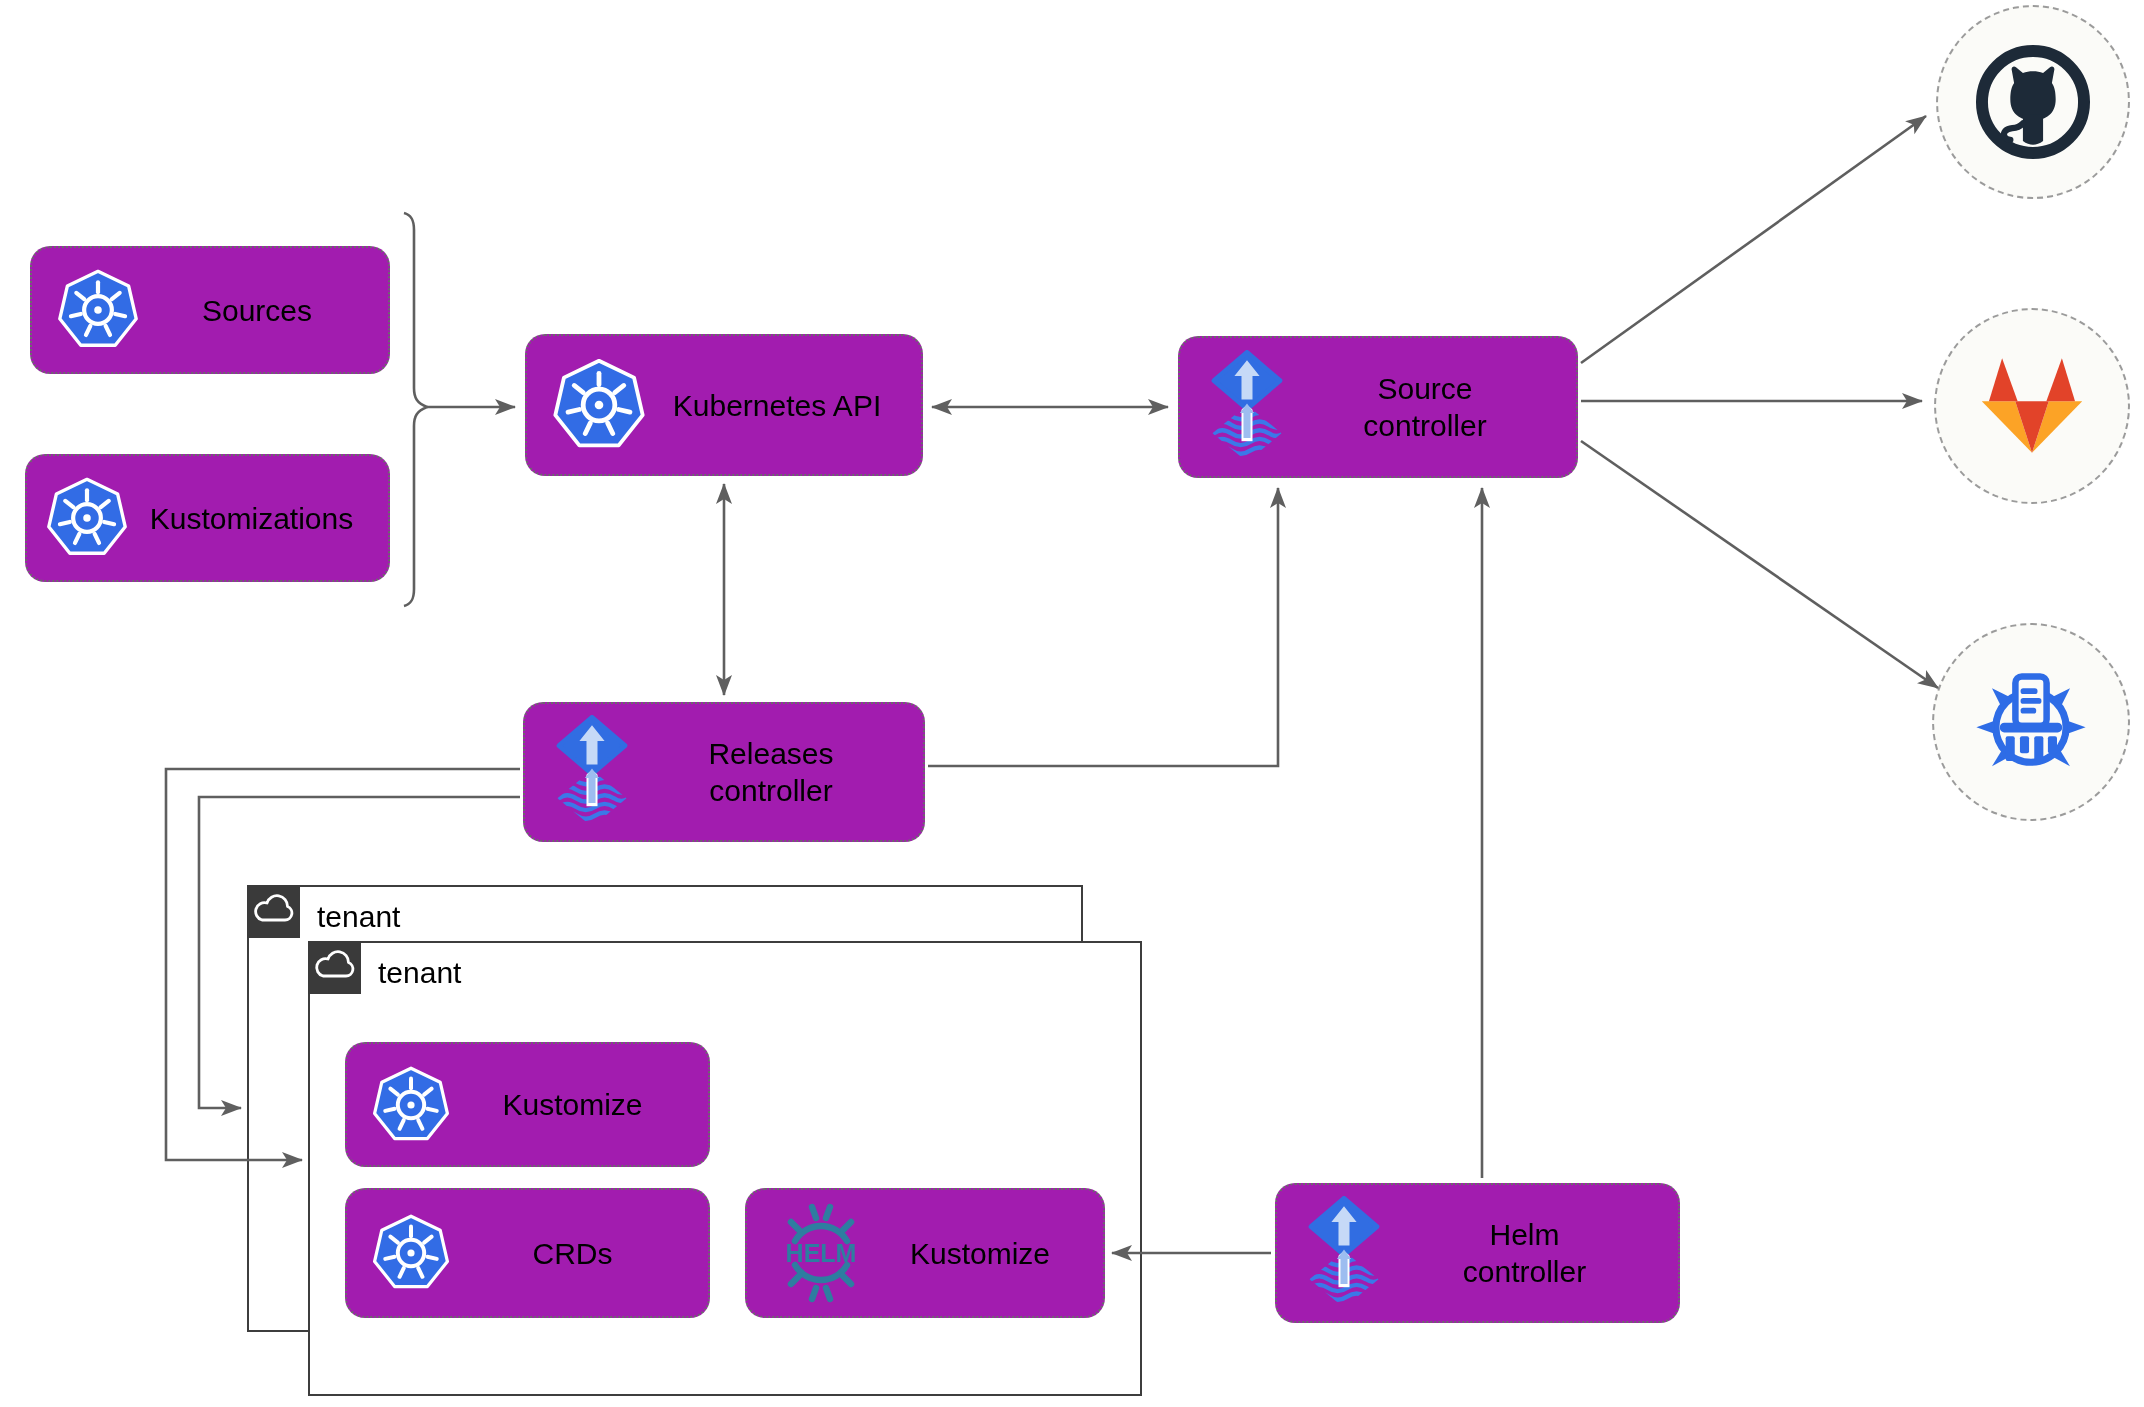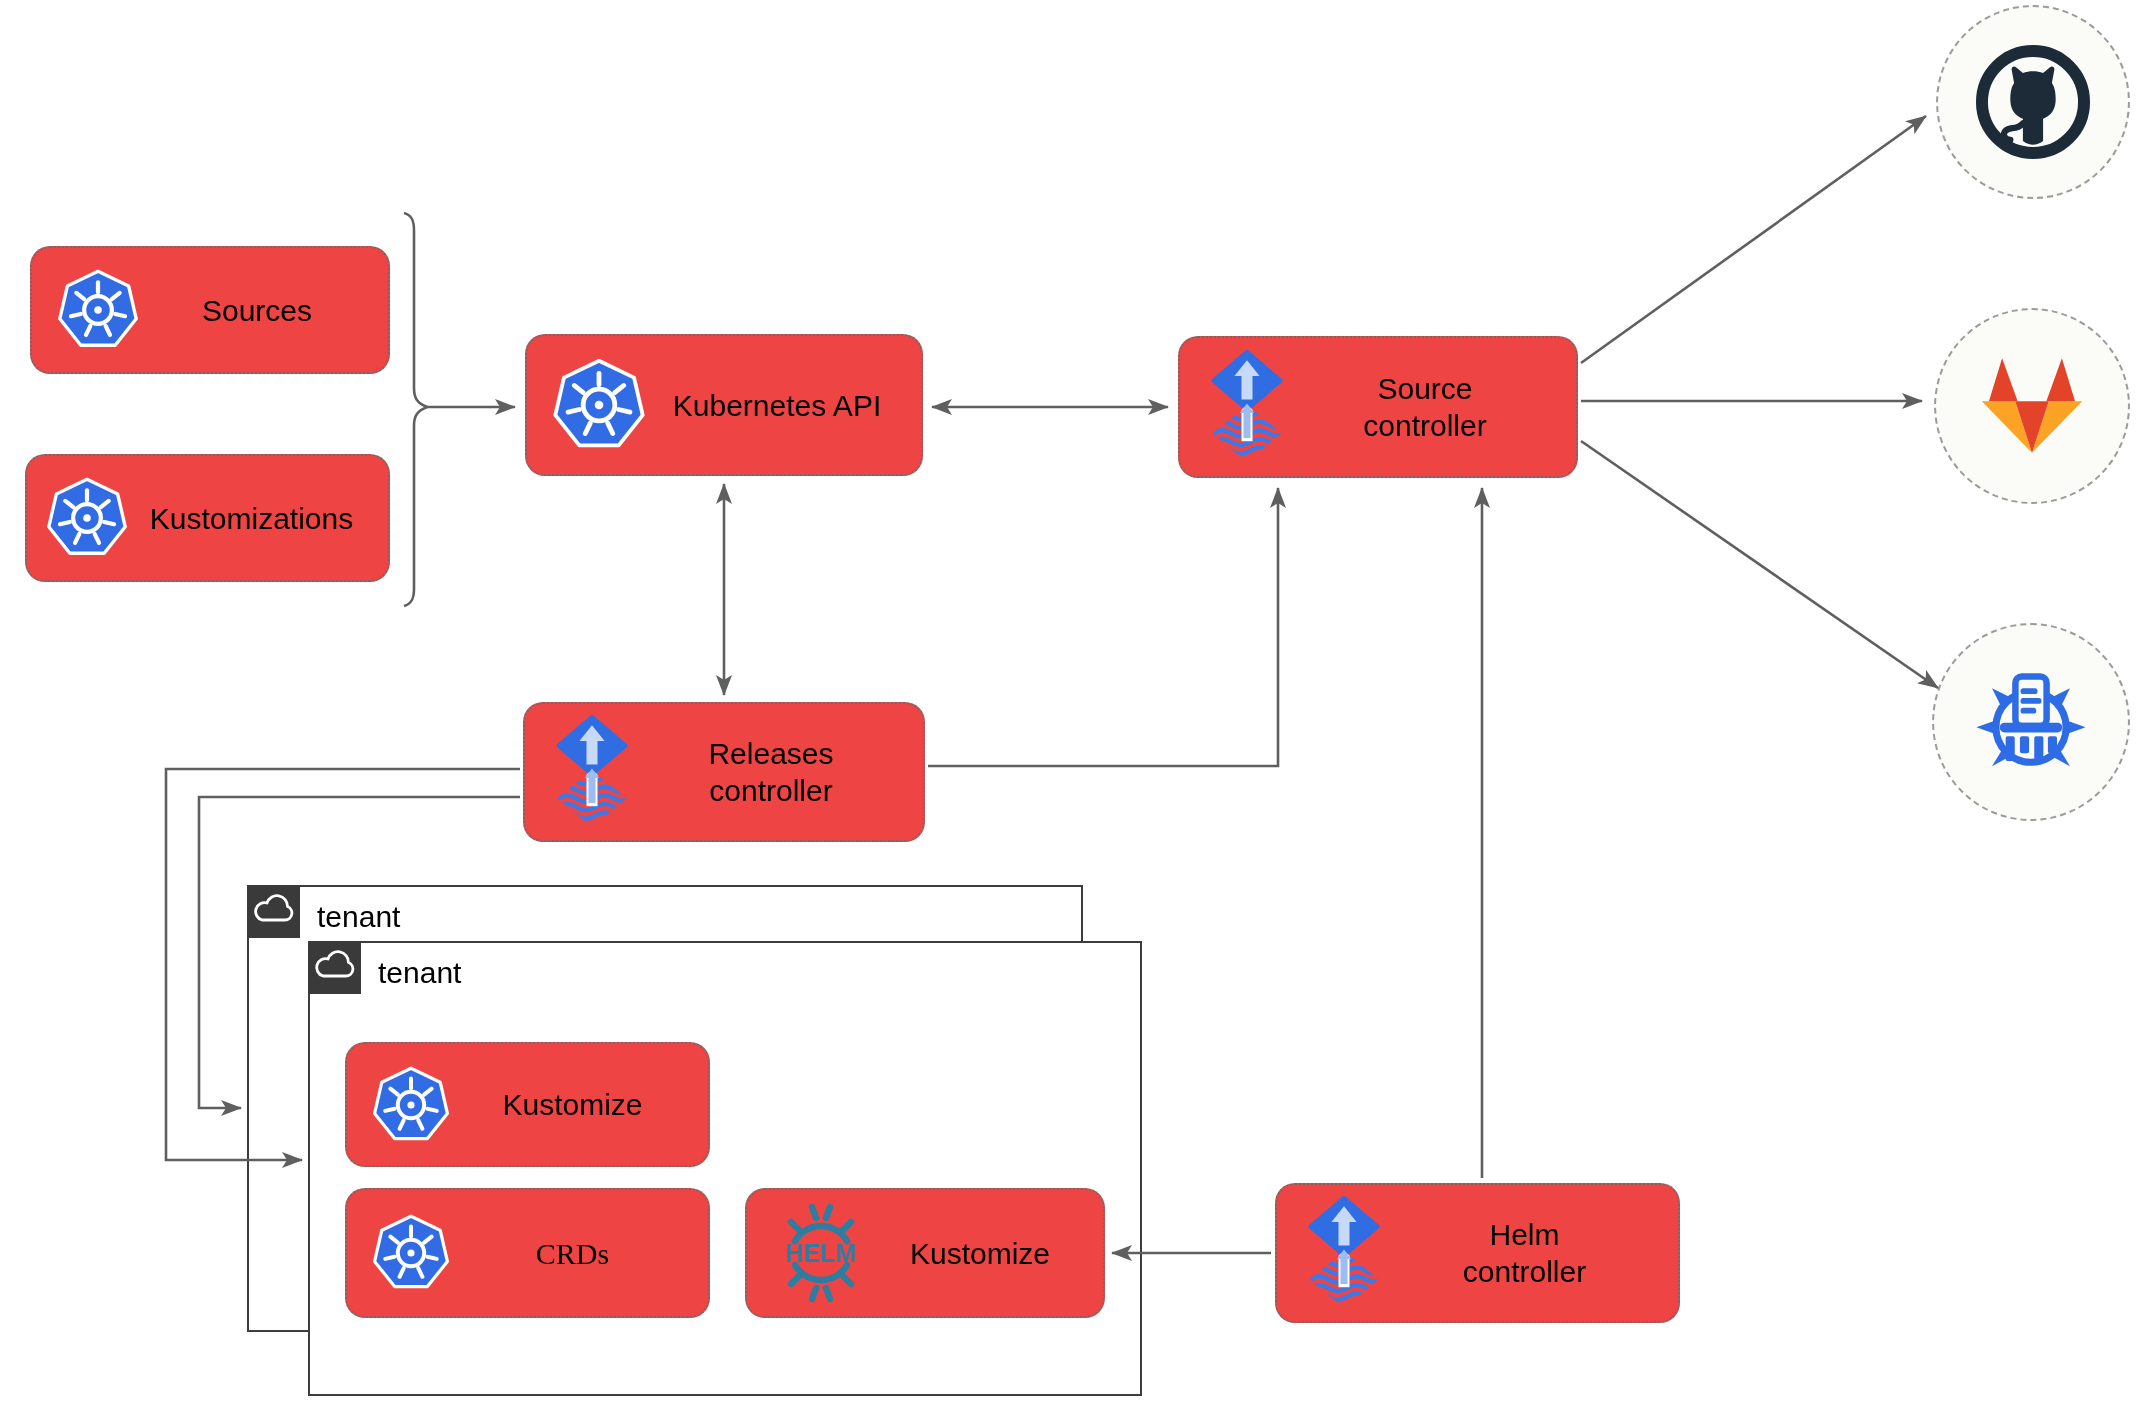--- a/index.html
+++ b/index.html
@@ -2,21 +2,21 @@
 <html><head>
 <meta charset="utf-8">
 <style>
   html,body{margin:0;padding:0;background:#ffffff;}
   #canvas{
     position:relative;width:2144px;height:1407px;background:#ffffff;overflow:hidden;
     font-family:"Liberation Sans","DejaVu Sans",sans-serif;color:#000;
   }
   
   .node{
-    position:absolute;background:#ef4444;border:2.5px dotted #6b6b6b;border-radius:20px;
+    position:absolute;background:#a21caf;border:2.5px dotted #6b6b6b;border-radius:20px;
     display:flex;align-items:center;box-sizing:border-box;z-index:4;
   }
   .node .ic{flex:0 0 auto;margin-left:24px;display:flex;align-items:center;justify-content:center;}
   .node .lbl{flex:1 1 auto;text-align:center;font-size:30px;line-height:37px;padding-right:14px;}
   
   .tenant{position:absolute;background:#ffffff;border:2.5px solid #3d3d3d;box-sizing:border-box;}
   .tenant .tab{
     position:absolute;left:-2.5px;top:-2.5px;width:53px;height:53px;background:#3a3a3a;
     display:flex;align-items:center;justify-content:center;
   }
@@ -216,21 +216,21 @@
   <div class="node" style="left:345px;top:1042px;width:365px;height:125px;">
     <span class="ic">
       <svg width="80" height="80" viewBox="0 0 100 100">
           <use href="#k8s"></use>
         </svg>
       </span>
     <span class="lbl">Kustomize</span>
   </div>
 
 
-  <div class="node" style="left:345px;top:1188px;width:365px;height:130px;font-family:Liberation Serif, serif;">
+  <div class="node" style="left:345px;top:1188px;width:365px;height:130px;">
     <span class="ic">
       <svg width="80" height="80" viewBox="0 0 100 100">
           <use href="#k8s"></use>
         </svg>
       </span>
     <span class="lbl">CRDs</span>
   </div>
 
   <div class="node" style="left:745px;top:1188px;width:360px;height:130px;">
     <span class="ic">

